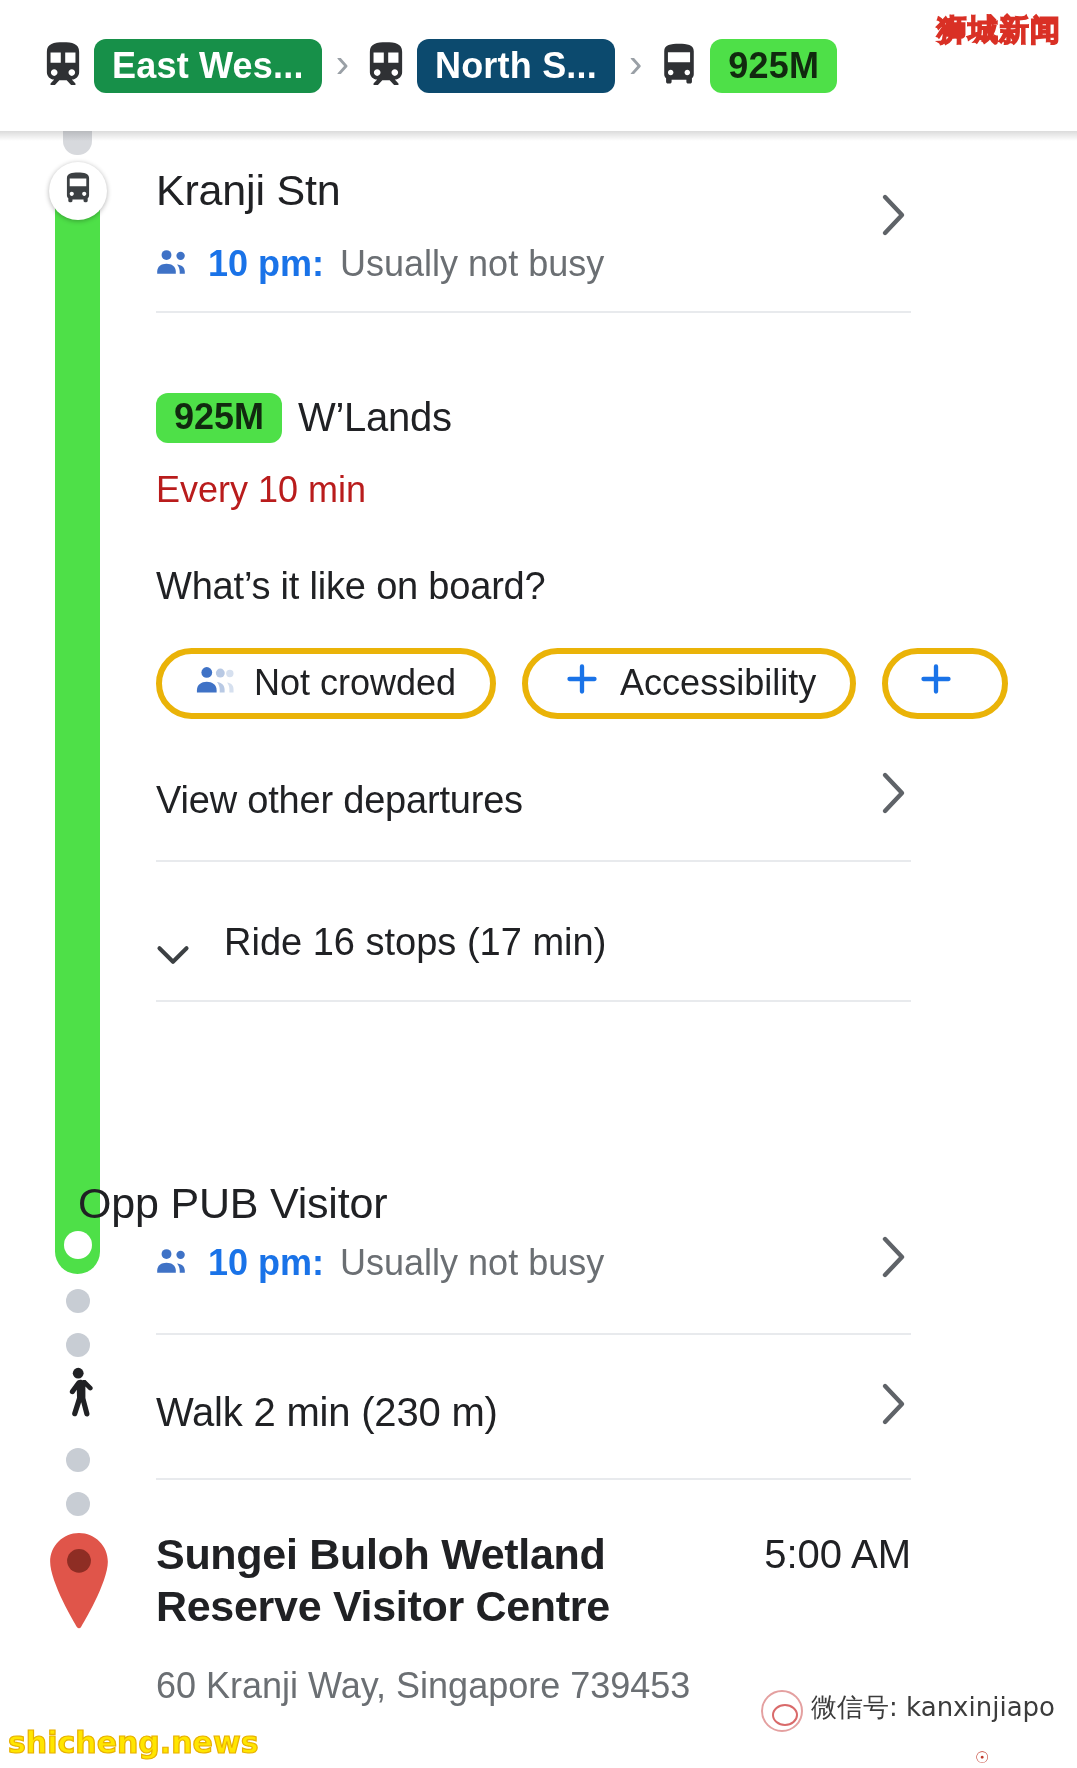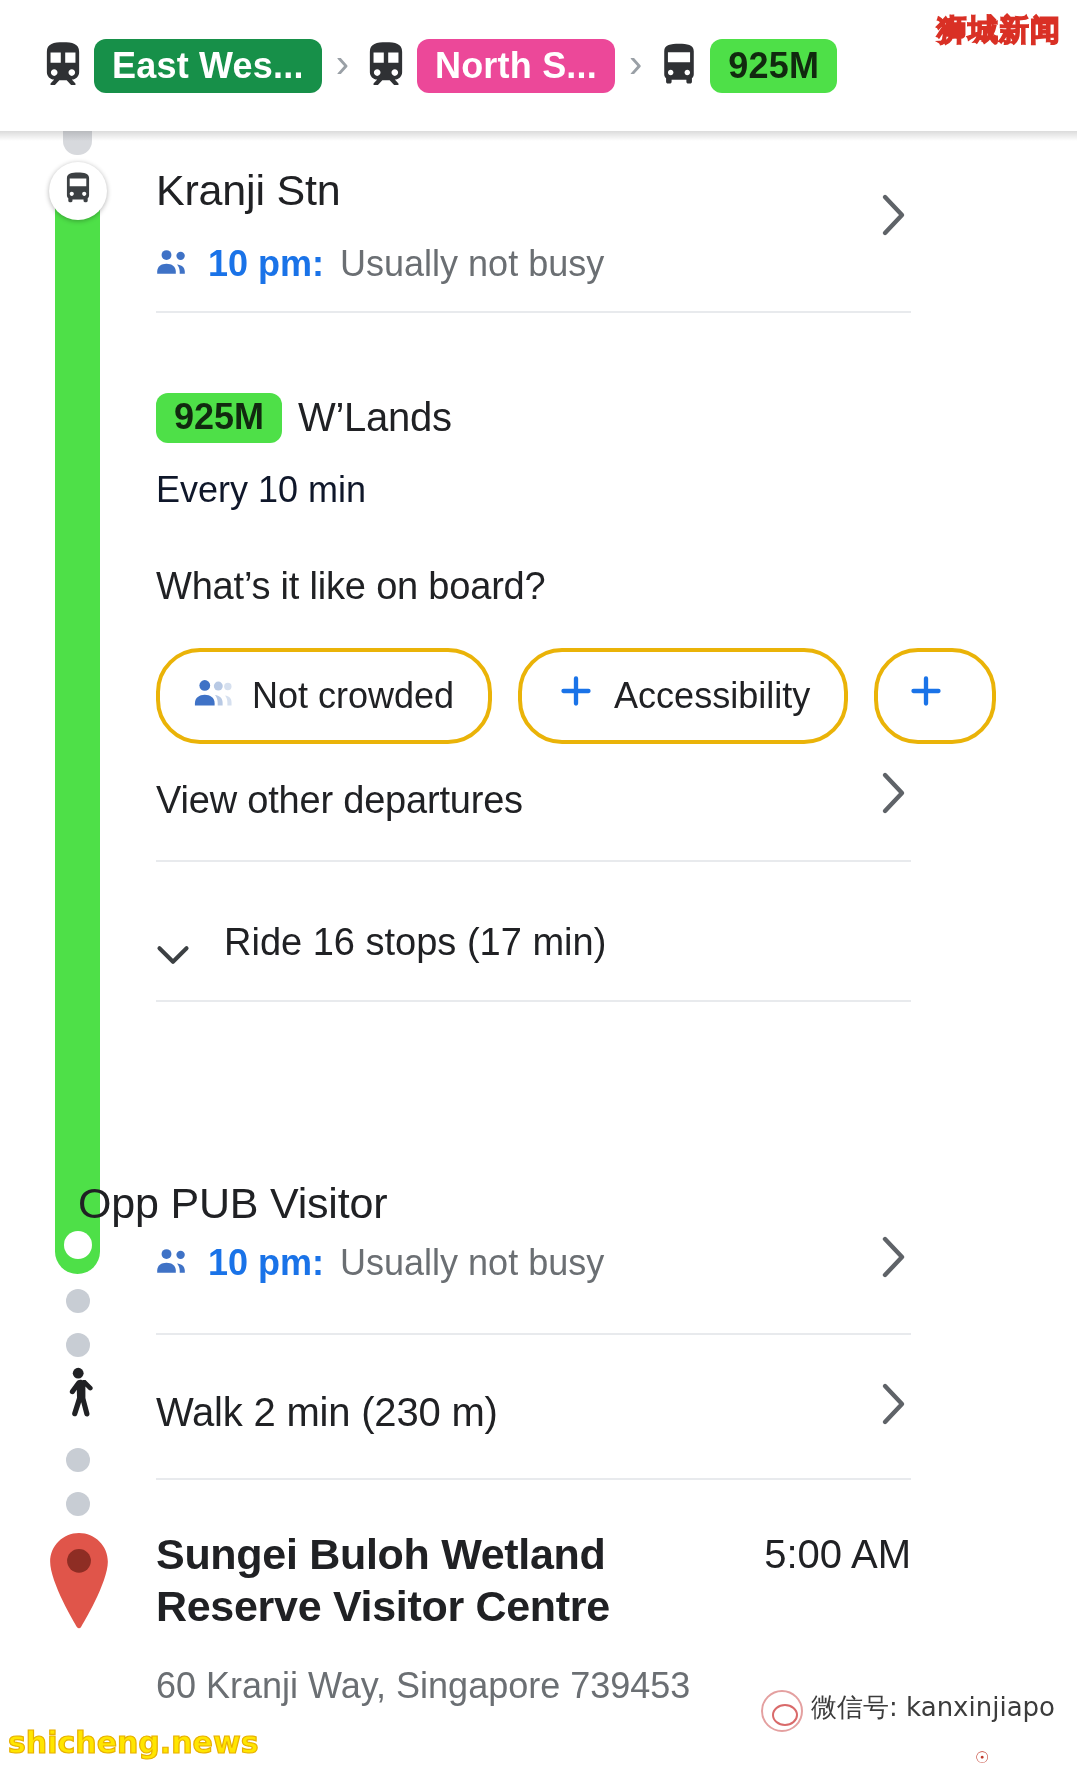--- a/index.html
+++ b/index.html
@@ -50,21 +50,21 @@
     padding: 0 18px;
     font-size: 36px;
     font-weight: 700;
     letter-spacing: 0.2px;
     margin-left: 8px;
     white-space: nowrap;
     max-width: 232px;
     overflow: hidden;
   }
   .badge-ewl { background: #179049; color: #ffffff; }
-  .badge-nsl { background: #ec4899; color: #ffffff; }
+  .badge-nsl { background: #0c4a6e; color: #ffffff; }
   .badge-bus { background: #4ee048; color: #11290f; }
   .leg-sep {
     font-size: 40px;
     color: #9aa0a6;
     margin: 0 14px;
     font-weight: 300;
     line-height: 1;
     transform: translateY(-3px);
   }
   .bar-shadow {
@@ -257,37 +257,37 @@
     padding: 5px 18px 7px 18px;
     line-height: 1.05;
   }
   .route-dest {
     font-size: 40px;
     color: #202124;
     letter-spacing: -0.3px;
   }
   .freq {
     font-size: 36px;
-    color: #0f172a;
+    color: #b91c1c;
   }
   .onboard-q {
     font-size: 38px;
     color: #202124;
     letter-spacing: -0.2px;
   }
 
   .chips {
     display: flex;
     gap: 26px;
     align-items: center;
   }
   .chip {
-    border: 4px solid #eab308;
+    border: 6px solid #eab308;
     border-radius: 44px;
-    height: 96px;
+    height: 71px;
     display: flex;
     align-items: center;
     gap: 18px;
     padding: 0 34px;
     font-size: 36px;
     color: #202124;
     background: #ffffff;
     white-space: nowrap;
     flex: 0 0 auto;
   }

